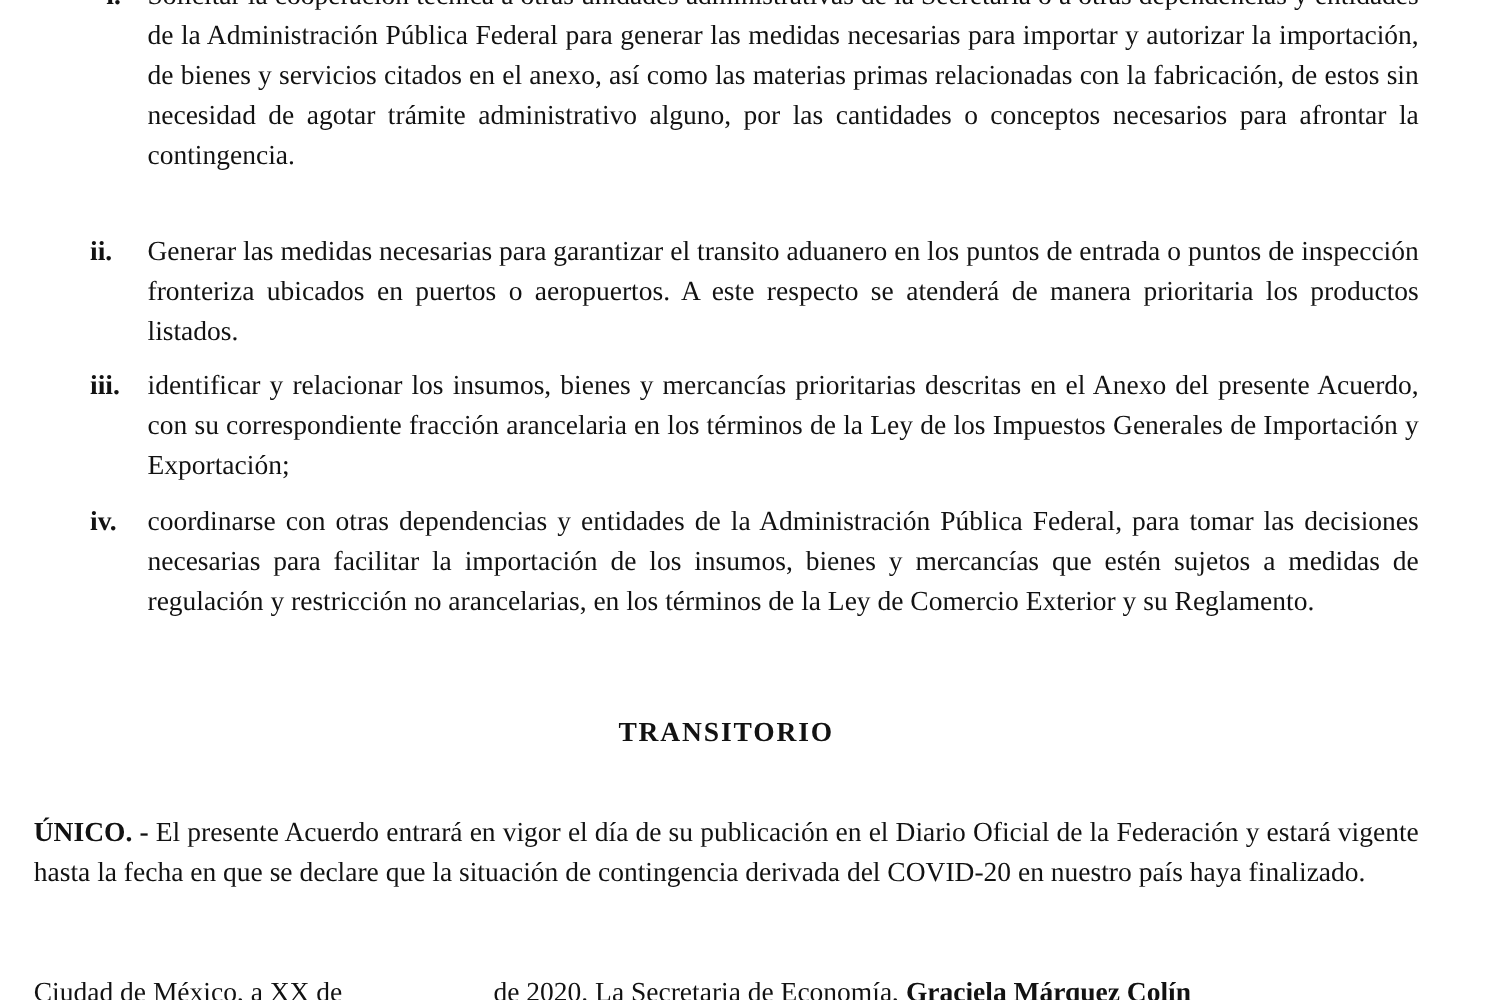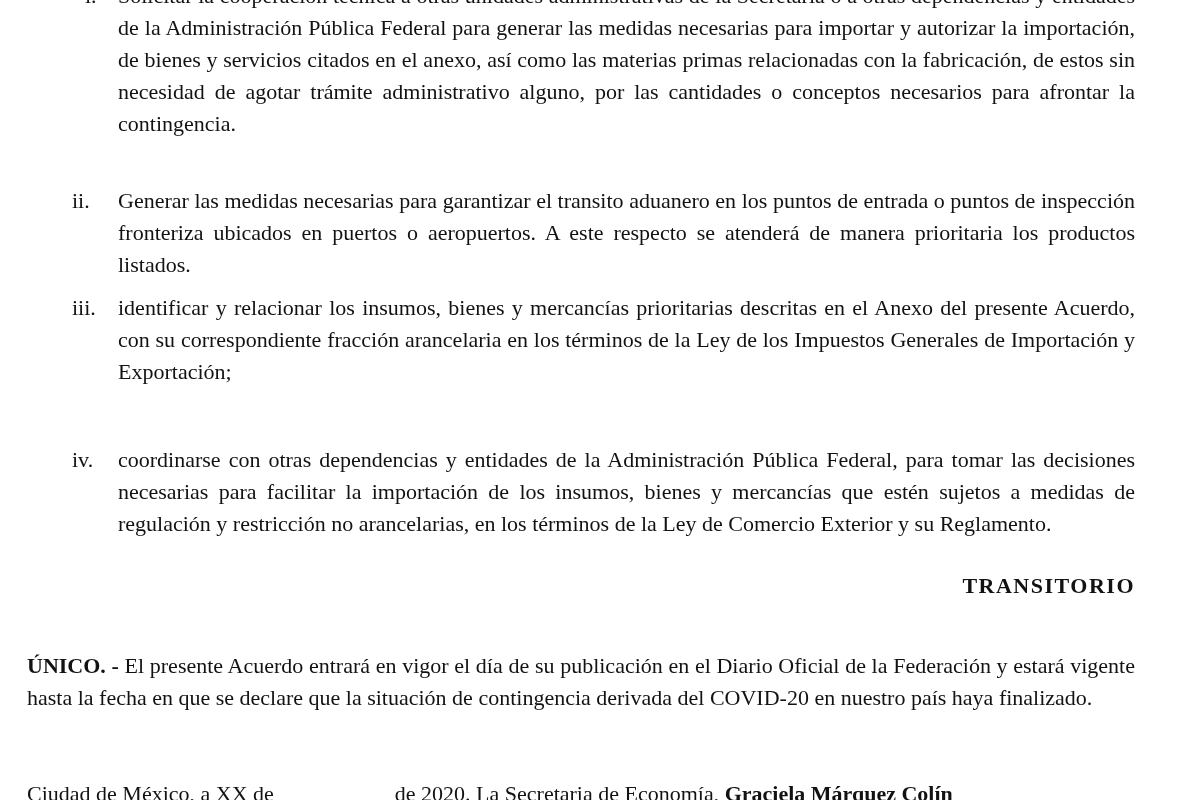--- a/index.html
+++ b/index.html
@@ -19,31 +19,31 @@
   }
   .list-item {
     position: absolute;
     left: 0; width: 100%;
     padding-left: 91px;
     text-align: justify;
   }
   .list-item .marker {
     position: absolute;
     left: 45px; top: 0;
-    font-weight: normal;
+    font-weight: bold;
   }
   #item-i   { top: -20px; }
   #item-i .marker { left: 58px; }
   #item-ii  { top: 185px; }
   #item-iii { top: 292px; }
-  #item-iv  { top: 401px; margin-top: 43px; }
+  #item-iv  { top: 401px; }
   .heading {
     position: absolute;
     top: 570px; left: 0; width: 100%;
-    text-align: right;
+    text-align: center;
     font-weight: bold;
     letter-spacing: 1.5px;
   }
   .unico {
     position: absolute;
     top: 650px; left: 0; width: 100%;
     text-align: justify;
   }
   .signature {
     position: absolute;

